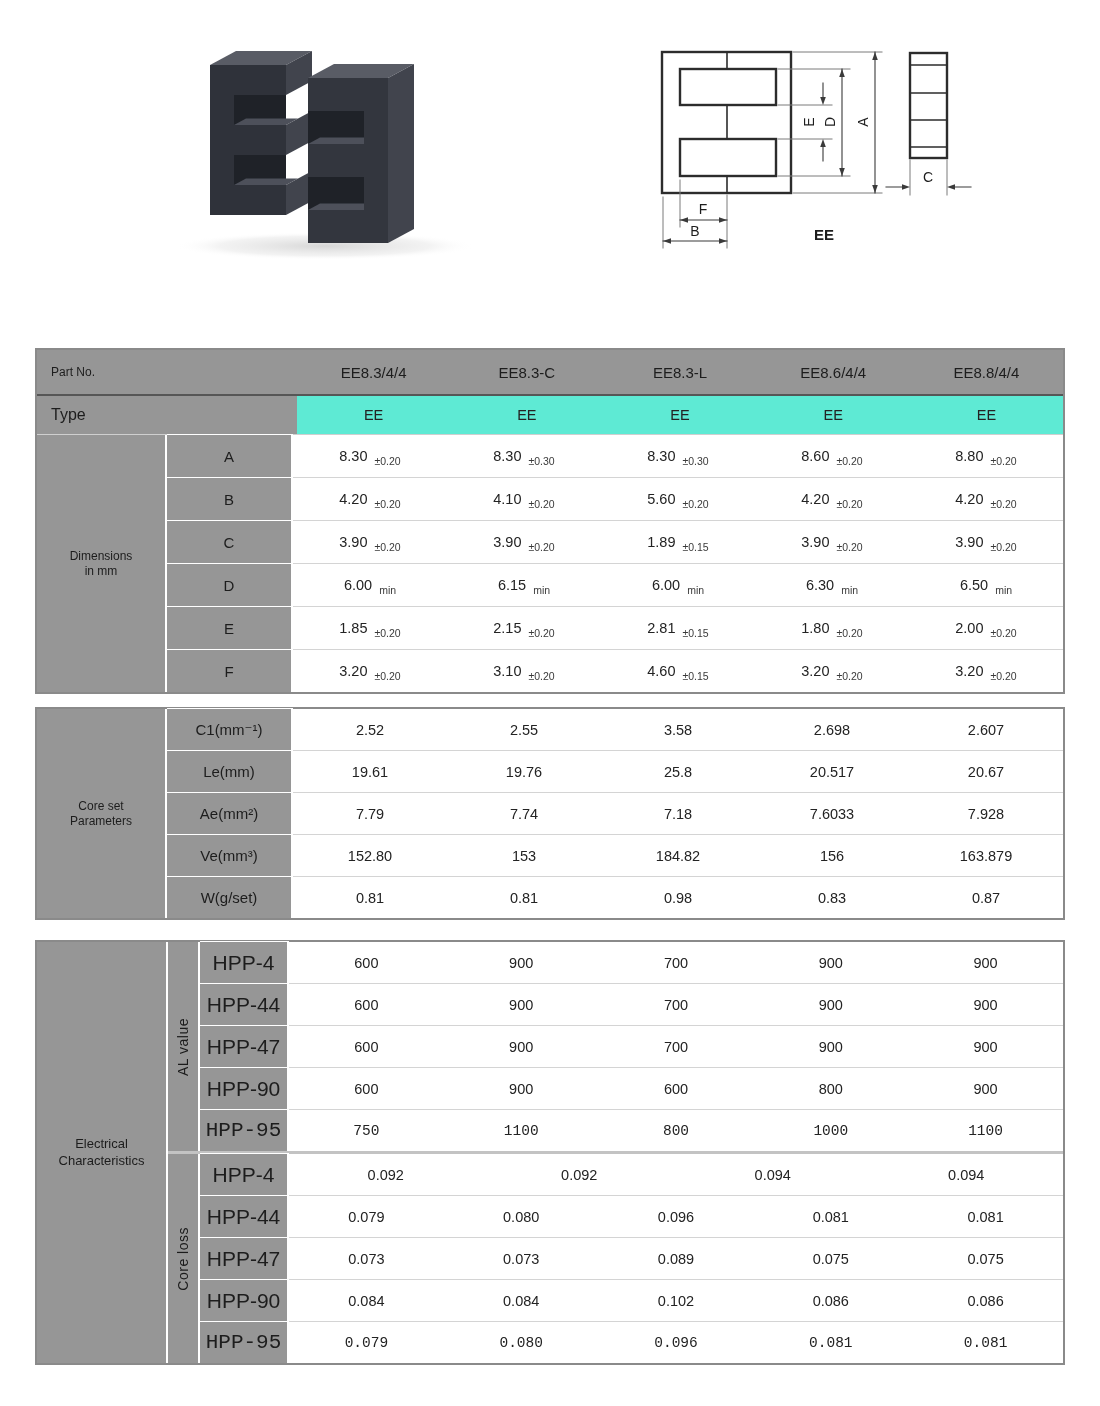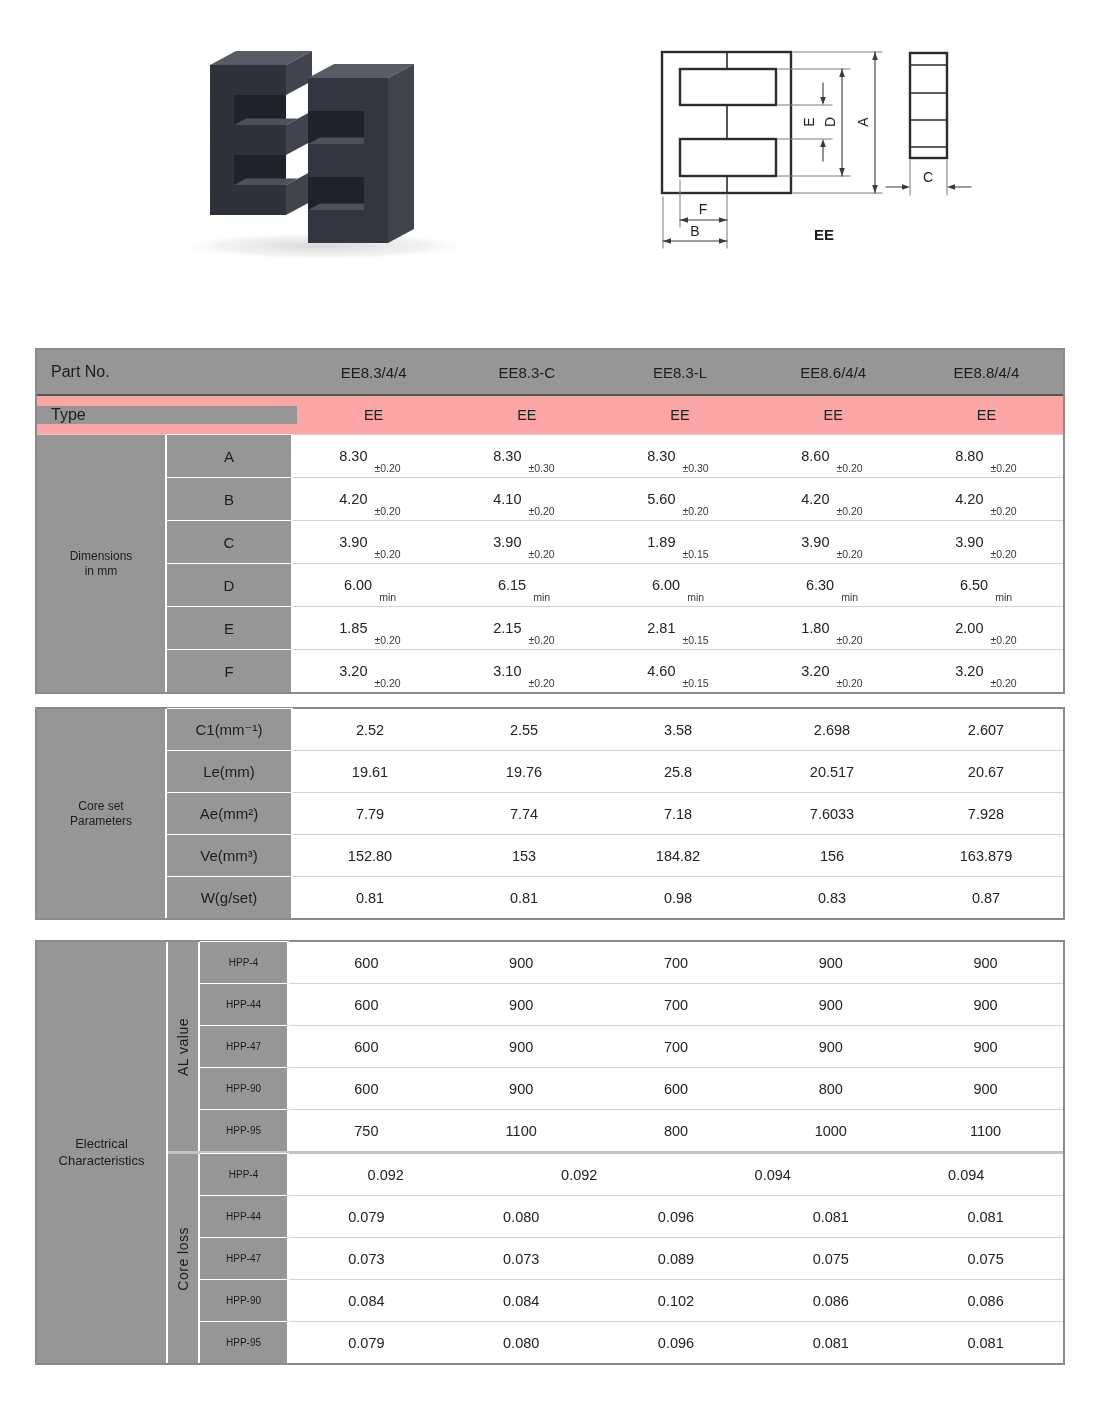--- a/index.html
+++ b/index.html
@@ -10,28 +10,28 @@
   
   .hero-3d{position:absolute;left:140px;top:10px;width:350px;height:250px;}
   .hero-draw{position:absolute;left:630px;top:20px;width:450px;height:250px;}
 
   
   .dtable{position:absolute;left:35px;width:1030px;border:2px solid #8a8a8a;background:#ffffff;box-sizing:border-box;}
   .gray{background:#969696;}
   .cell{display:flex;align-items:center;justify-content:center;box-sizing:border-box;}
   .pre{white-space:pre-line;text-align:center;line-height:1.25;}
   .v{font-size:14.5px;color:#232323;}
-  .tol{font-size:10.5px;color:#3a3a3a;margin-left:7px;position:relative;top:12px;}
+  .tol{font-size:10.5px;color:#3a3a3a;margin-left:7px;position:relative;top:5px;}
 
   
   #tbl1{top:348px;}
   .hdr-row{display:flex;height:44px;background:#969696;border-bottom:2px solid #565656;}
-  .hdr-label{width:260px;display:flex;align-items:center;padding-left:14px;font-size:16px;box-sizing:border-box;}
+  .hdr-label{width:260px;display:flex;align-items:center;padding-left:14px;font-size:12px;box-sizing:border-box;}
   .hdr-col{flex:1;display:flex;align-items:center;justify-content:center;font-size:15px;}
-  .type-row{display:flex;height:38px;border-bottom:1px solid #cfcfcf;background:#fca5a5;align-items:center;}
+  .type-row{display:flex;height:38px;border-bottom:1px solid #cfcfcf;background:#5eead4;}
   .type-label{width:260px;display:flex;align-items:center;padding-left:14px;font-size:16px;box-sizing:border-box;}
   .type-val{flex:1;display:flex;align-items:center;justify-content:center;font-size:14.5px;color:#232323;}
   .dim-block{display:flex;}
   .group-cell{width:130px;font-size:12px;border-right:2px solid #ffffff;flex:none;}
   .rows-col{flex:1;display:flex;flex-direction:column;}
   .drow{display:flex;height:42px;border-bottom:1px solid #d4d4d4;background:#fff;}
   .rows-col > .drow:last-child{border-bottom:none;}
   .sub-cell{width:126px;font-size:15px;border-right:2px solid #ffffff;border-top:1px solid #ffffff;margin-top:-1px;flex:none;}
   .dcell{flex:1;}
 
@@ -39,24 +39,24 @@
   #tbl2{top:707px;display:flex;}
   #tbl2 .drow{height:41px;}
 
   
   #tbl3{top:940px;display:flex;}
   .group-cell3{width:131px;font-size:13px;border-right:2px solid #ffffff;flex:none;}
   .e-right{flex:1;display:flex;flex-direction:column;}
   .e-block{display:flex;}
   .vert-cell{width:32px;border-right:2px solid #ffffff;flex:none;}
   .vert-txt{writing-mode:vertical-rl;transform:rotate(180deg);font-size:14px;color:#1b1b1b;letter-spacing:.5px;}
-  .hpp-cell{width:89px;font-size:10px;border-right:2px solid #ffffff;border-top:1px solid #ffffff;margin-top:-1px;flex:none;}
+  .hpp-cell{width:89px;font-size:21px;border-right:2px solid #ffffff;border-top:1px solid #ffffff;margin-top:-1px;flex:none;}
   #tbl3 .drow{height:41px;}
   .block-sep{height:3px;background:#c3c3c3;}
-  .e-block .rows-col > .drow:last-child{border-bottom:none;}
+  .e-block .rows-col > .drow:last-child{border-bottom:none;font-family:Liberation Mono, monospace;}
 </style>
 </head>
 <body>
 
 <div class="page">
 
   <svg class="hero-3d" viewBox="0 0 350 250">
     <defs>
       <radialGradient id="shadow" cx="50%" cy="50%" r="50%">
         <stop offset="0%" stop-color="#d2d2d2" stop-opacity="0.9"></stop>

